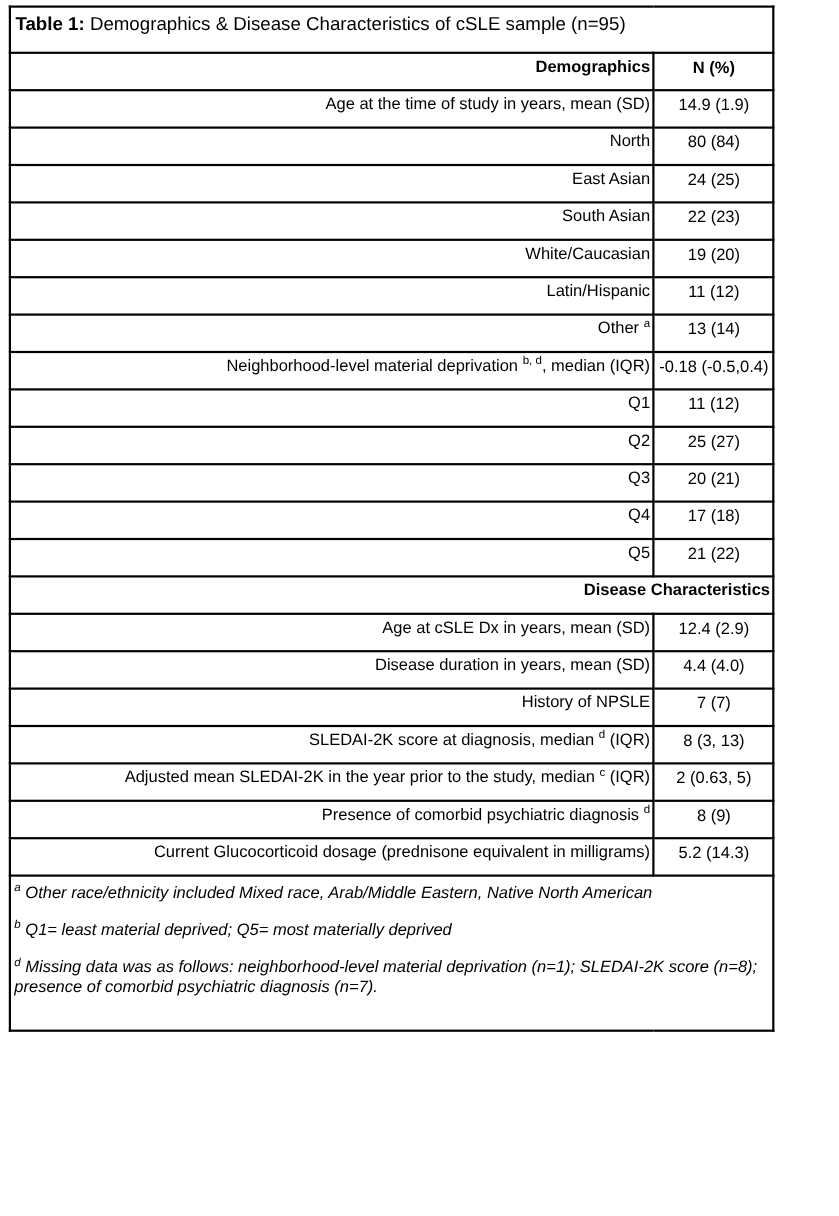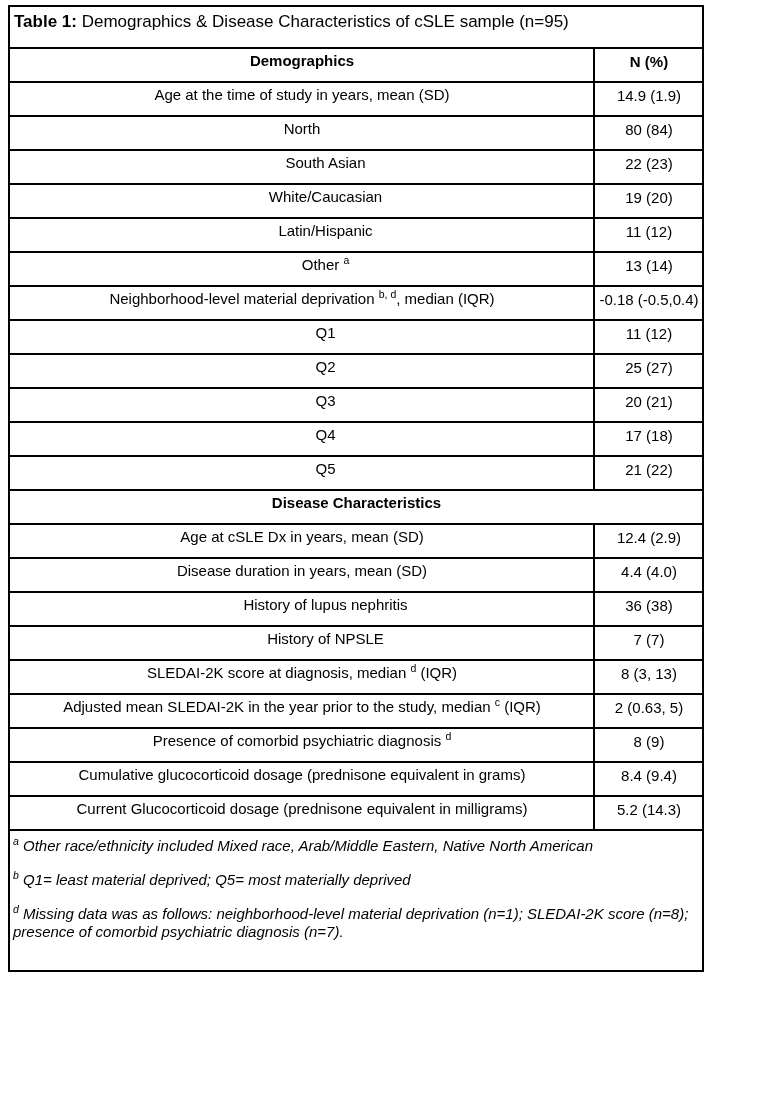--- a/index.html
+++ b/index.html
@@ -30,21 +30,21 @@
     padding: 3px 2px 2px 3px;
     overflow: hidden;
   }
   .title-cell {
     font-size: 17px;
     height: 34px;
     padding: 4px 4px 2px 4px;
   }
   .data-row { height: 34px; }
   .bold { font-weight: bold; }
-  .label-cell { text-align: center; }
+  .label-cell { text-align: right; }
   .label-cell.indent { padding-left: 50px; }
   .value-cell {
     text-align: center;
     padding-top: 4px;
   }
   sup {
     font-size: 10.5px;
     line-height: 0;
     vertical-align: super;
   }
@@ -76,20 +76,24 @@
         <td class="label-cell bold">Demographics</td>
         <td class="value-cell bold">N (%)</td>
       </tr>
       <tr class="data-row">
           <td class="label-cell"><span>Age at the time of study in years, mean (SD)</span></td>
           <td class="value-cell">14.9 (1.9)</td>
         </tr>
         <tr class="data-row">
           <td class="label-cell"><span>North</span></td>
           <td class="value-cell">80 (84)</td>
+        </tr>
+        <tr class="data-row">
+          <td class="label-cell indent"><span>East Asian</span></td>
+          <td class="value-cell">24 (25)</td>
         </tr>
         <tr class="data-row">
           <td class="label-cell indent"><span>South Asian</span></td>
           <td class="value-cell">22 (23)</td>
         </tr>
         <tr class="data-row">
           <td class="label-cell indent"><span>White/Caucasian</span></td>
           <td class="value-cell">19 (20)</td>
         </tr>
         <tr class="data-row">
@@ -129,42 +133,34 @@
         </tr>
         <tr class="data-row">
           <td class="label-cell"><span>Age at cSLE Dx in years, mean (SD)</span></td>
           <td class="value-cell">12.4 (2.9)</td>
         </tr>
         <tr class="data-row">
           <td class="label-cell"><span>Disease duration in years, mean (SD)</span></td>
           <td class="value-cell">4.4 (4.0)</td>
         </tr>
         <tr class="data-row">
-          <td class="label-cell indent"><span>History of lupus nephritis</span></td>
-          <td class="value-cell">36 (38)</td>
-        </tr>
-        <tr class="data-row">
           <td class="label-cell indent"><span>History of NPSLE</span></td>
           <td class="value-cell">7 (7)</td>
         </tr>
         <tr class="data-row">
           <td class="label-cell"><span>SLEDAI-2K score at diagnosis, median </span><sup>d</sup><span> (IQR)</span></td>
           <td class="value-cell">8 (3, 13)</td>
         </tr>
         <tr class="data-row">
           <td class="label-cell"><span>Adjusted mean SLEDAI-2K in the year prior to the study, median </span><sup>c</sup><span> (IQR)</span></td>
           <td class="value-cell">2 (0.63, 5)</td>
         </tr>
         <tr class="data-row">
           <td class="label-cell"><span>Presence of comorbid psychiatric diagnosis </span><sup>d</sup></td>
           <td class="value-cell">8 (9)</td>
-        </tr>
-        <tr class="data-row">
-          <td class="label-cell"><span>Cumulative glucocorticoid dosage (prednisone equivalent in grams)</span></td>
-          <td class="value-cell">8.4 (9.4)</td>
         </tr>
         <tr class="data-row">
           <td class="label-cell"><span>Current Glucocorticoid dosage (prednisone equivalent in milligrams)</span></td>
           <td class="value-cell">5.2 (14.3)</td>
         </tr>
         <tr id="footnote-row">
         <td colspan="2" class="footnote-cell" id="footnote-cell">
             <p><sup>a</sup><span> Other race/ethnicity included Mixed race, Arab/Middle Eastern, Native North American</span></p>
             <p><sup>b</sup><span> Q1= least material deprived; Q5= most materially deprived</span></p>
             <p><sup>d</sup><span> Missing data was as follows: neighborhood-level material deprivation (n=1); SLEDAI-2K score (n=8); presence of comorbid psychiatric diagnosis (n=7).</span></p>

